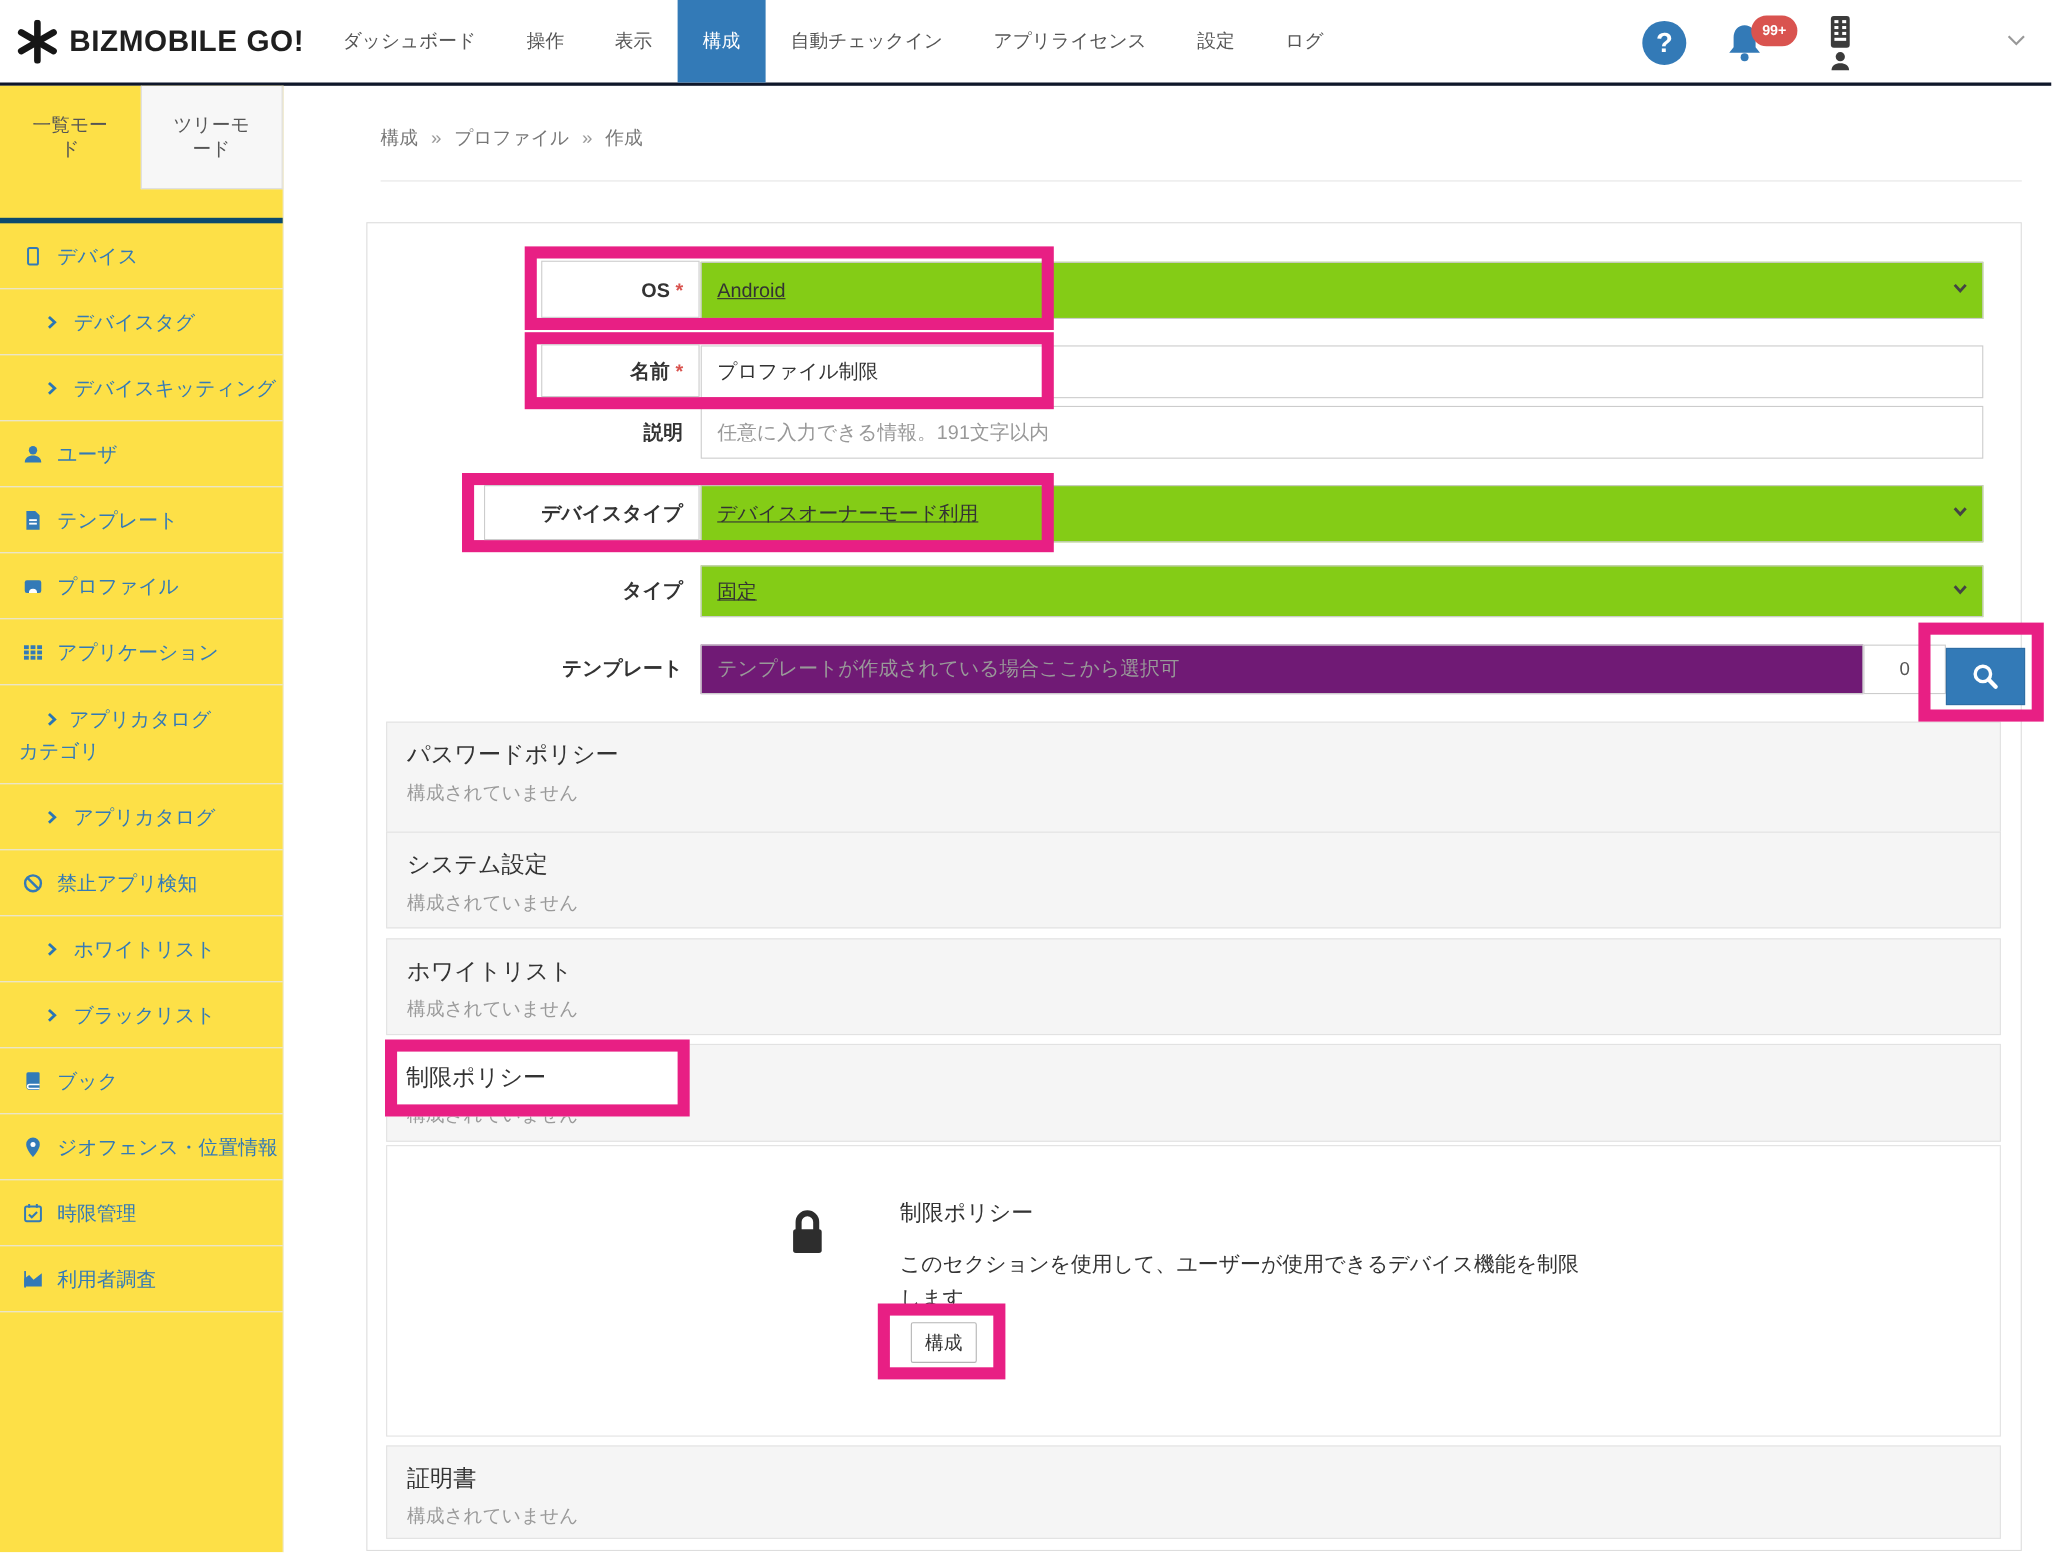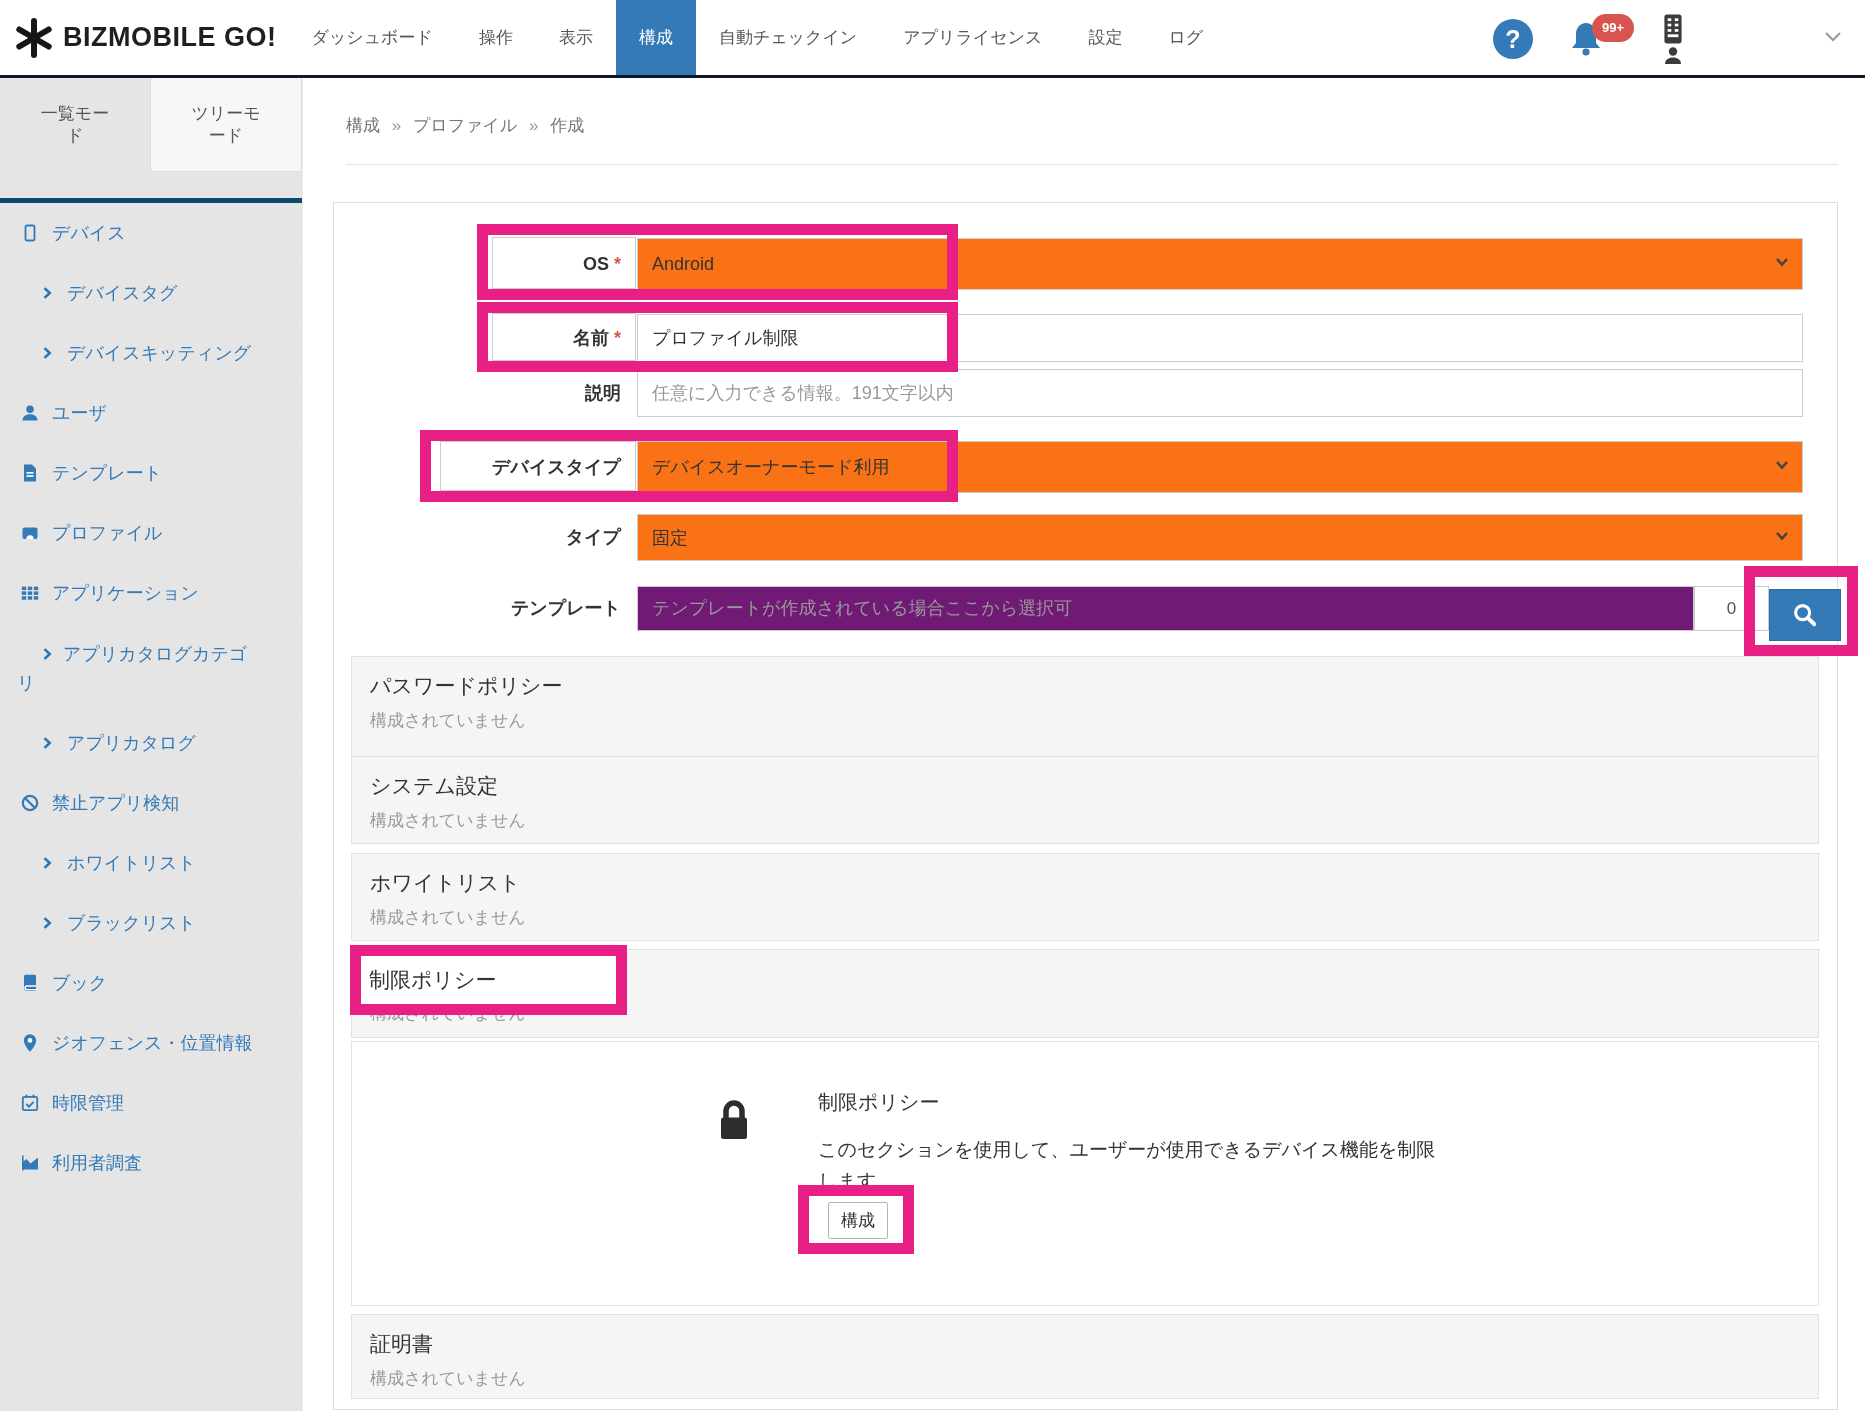--- a/index.html
+++ b/index.html
@@ -20,21 +20,21 @@
   .nav-right-icon { position:absolute; cursor:pointer; }
   .help-circle { left:1493px; top:19px; width:40px; height:40px; border-radius:50%;
     background:#337ab7; color:#fff; font-size:25px; font-weight:bold; text-align:center; line-height:40px; }
   .bell-wrap { left:1568px; top:20px; width:36px; height:38px; }
   .badge { position:absolute; left:1592px; top:14px; min-width:42px; height:28px; padding:0 6px;
     background:#d9534f; border-radius:14px; color:#fff; font-size:13px; font-weight:bold;
     line-height:28px; text-align:center; z-index:5; }
   .device-user { left:1660px; top:14px; width:26px; display:flex; flex-direction:column; align-items:center; gap:3px; }
   .nav-caret { left:1824px; top:30px; }
   
-  .sidebar { position:absolute; left:0; top:78px; width:303px; bottom:4px; background:#e5e5e5;
+  .sidebar { position:absolute; left:0; top:78px; width:258px; bottom:4px; background:#fde047;
     border-right:1px solid #eee; }
   .side-tabs { display:flex; height:94px; }
   .side-tab { flex:1; display:flex; align-items:center; justify-content:center;
     font-size:17px; color:#555; cursor:pointer; text-align:center; }
   .side-tab span { width:72px; line-height:22px; }
   .side-tab.inactive { background:#f7f7f7; border:1px solid #ddd; border-top:none; }
   .side-menu { margin-top:26px; border-top:5px solid #0c4a6e; }
   .s-item { height:60px; border-bottom:1px solid #e7e7e7; display:flex; align-items:center;
     padding-left:20px; gap:12px; color:#337ab7; font-size:18px; cursor:pointer; white-space:nowrap; }
   .s-item.indent { padding-left:40px; }
@@ -46,22 +46,22 @@
   .breadcrumb { position:absolute; left:43px; top:36px; font-size:17px; color:#777; }
   .breadcrumb .crumb { cursor:pointer; }
   .breadcrumb .sep { margin:0 7px; color:#999; }
   .rule { position:absolute; left:43px; right:27px; top:86px; border-top:1px solid #e5e5e5; }
   .panel { position:absolute; left:30px; right:27px; top:124px; height:1208px;
     border:1px solid #ddd; background:#fff; }
   
   .flabel { position:absolute; left:0; width:287px; text-align:right; font-size:18px;
     font-weight:bold; color:#333; }
   .req { color:#d9534f; margin-left:5px; font-weight:bold; }
-  .fselect { position:absolute; left:303px; width:1166px; border:1px solid #ccc; background:#f97316;
-    display:flex; align-items:center; padding:0 36px 0 14px; font-size:18px; color:#333; cursor:pointer; }
+  .fselect { position:absolute; left:303px; width:1166px; border:1px solid #ccc; background:#84cc16;
+    display:flex; align-items:center; padding:0 36px 0 14px; font-size:18px; color:#333; cursor:pointer;text-decoration:underline; }
   .fselect .sel-caret { position:absolute; right:10px; top:50%; transform:translateY(-50%); }
   .finput { position:absolute; left:303px; width:1166px; border:1px solid #ccc; background:#fff;
     padding:0 14px; font-size:18px; color:#333; font-family:"Liberation Sans","DejaVu Sans",sans-serif; }
   .finput::placeholder { color:#999; opacity:1; }
   .finput:disabled { background:#701a75; color:#999; }
   .count-box { position:absolute; left:1360px; top:383px; width:75px; height:45px; border:1px solid #ccc;
     background:#fff; text-align:center; line-height:43px; font-size:17px; color:#555; }
   .search-btn { position:absolute; left:1435px; top:386px; width:72px; height:52px;
     background:#337ab7; border:1px solid #2e6da4; display:flex; align-items:center; justify-content:center;
     cursor:pointer; }

